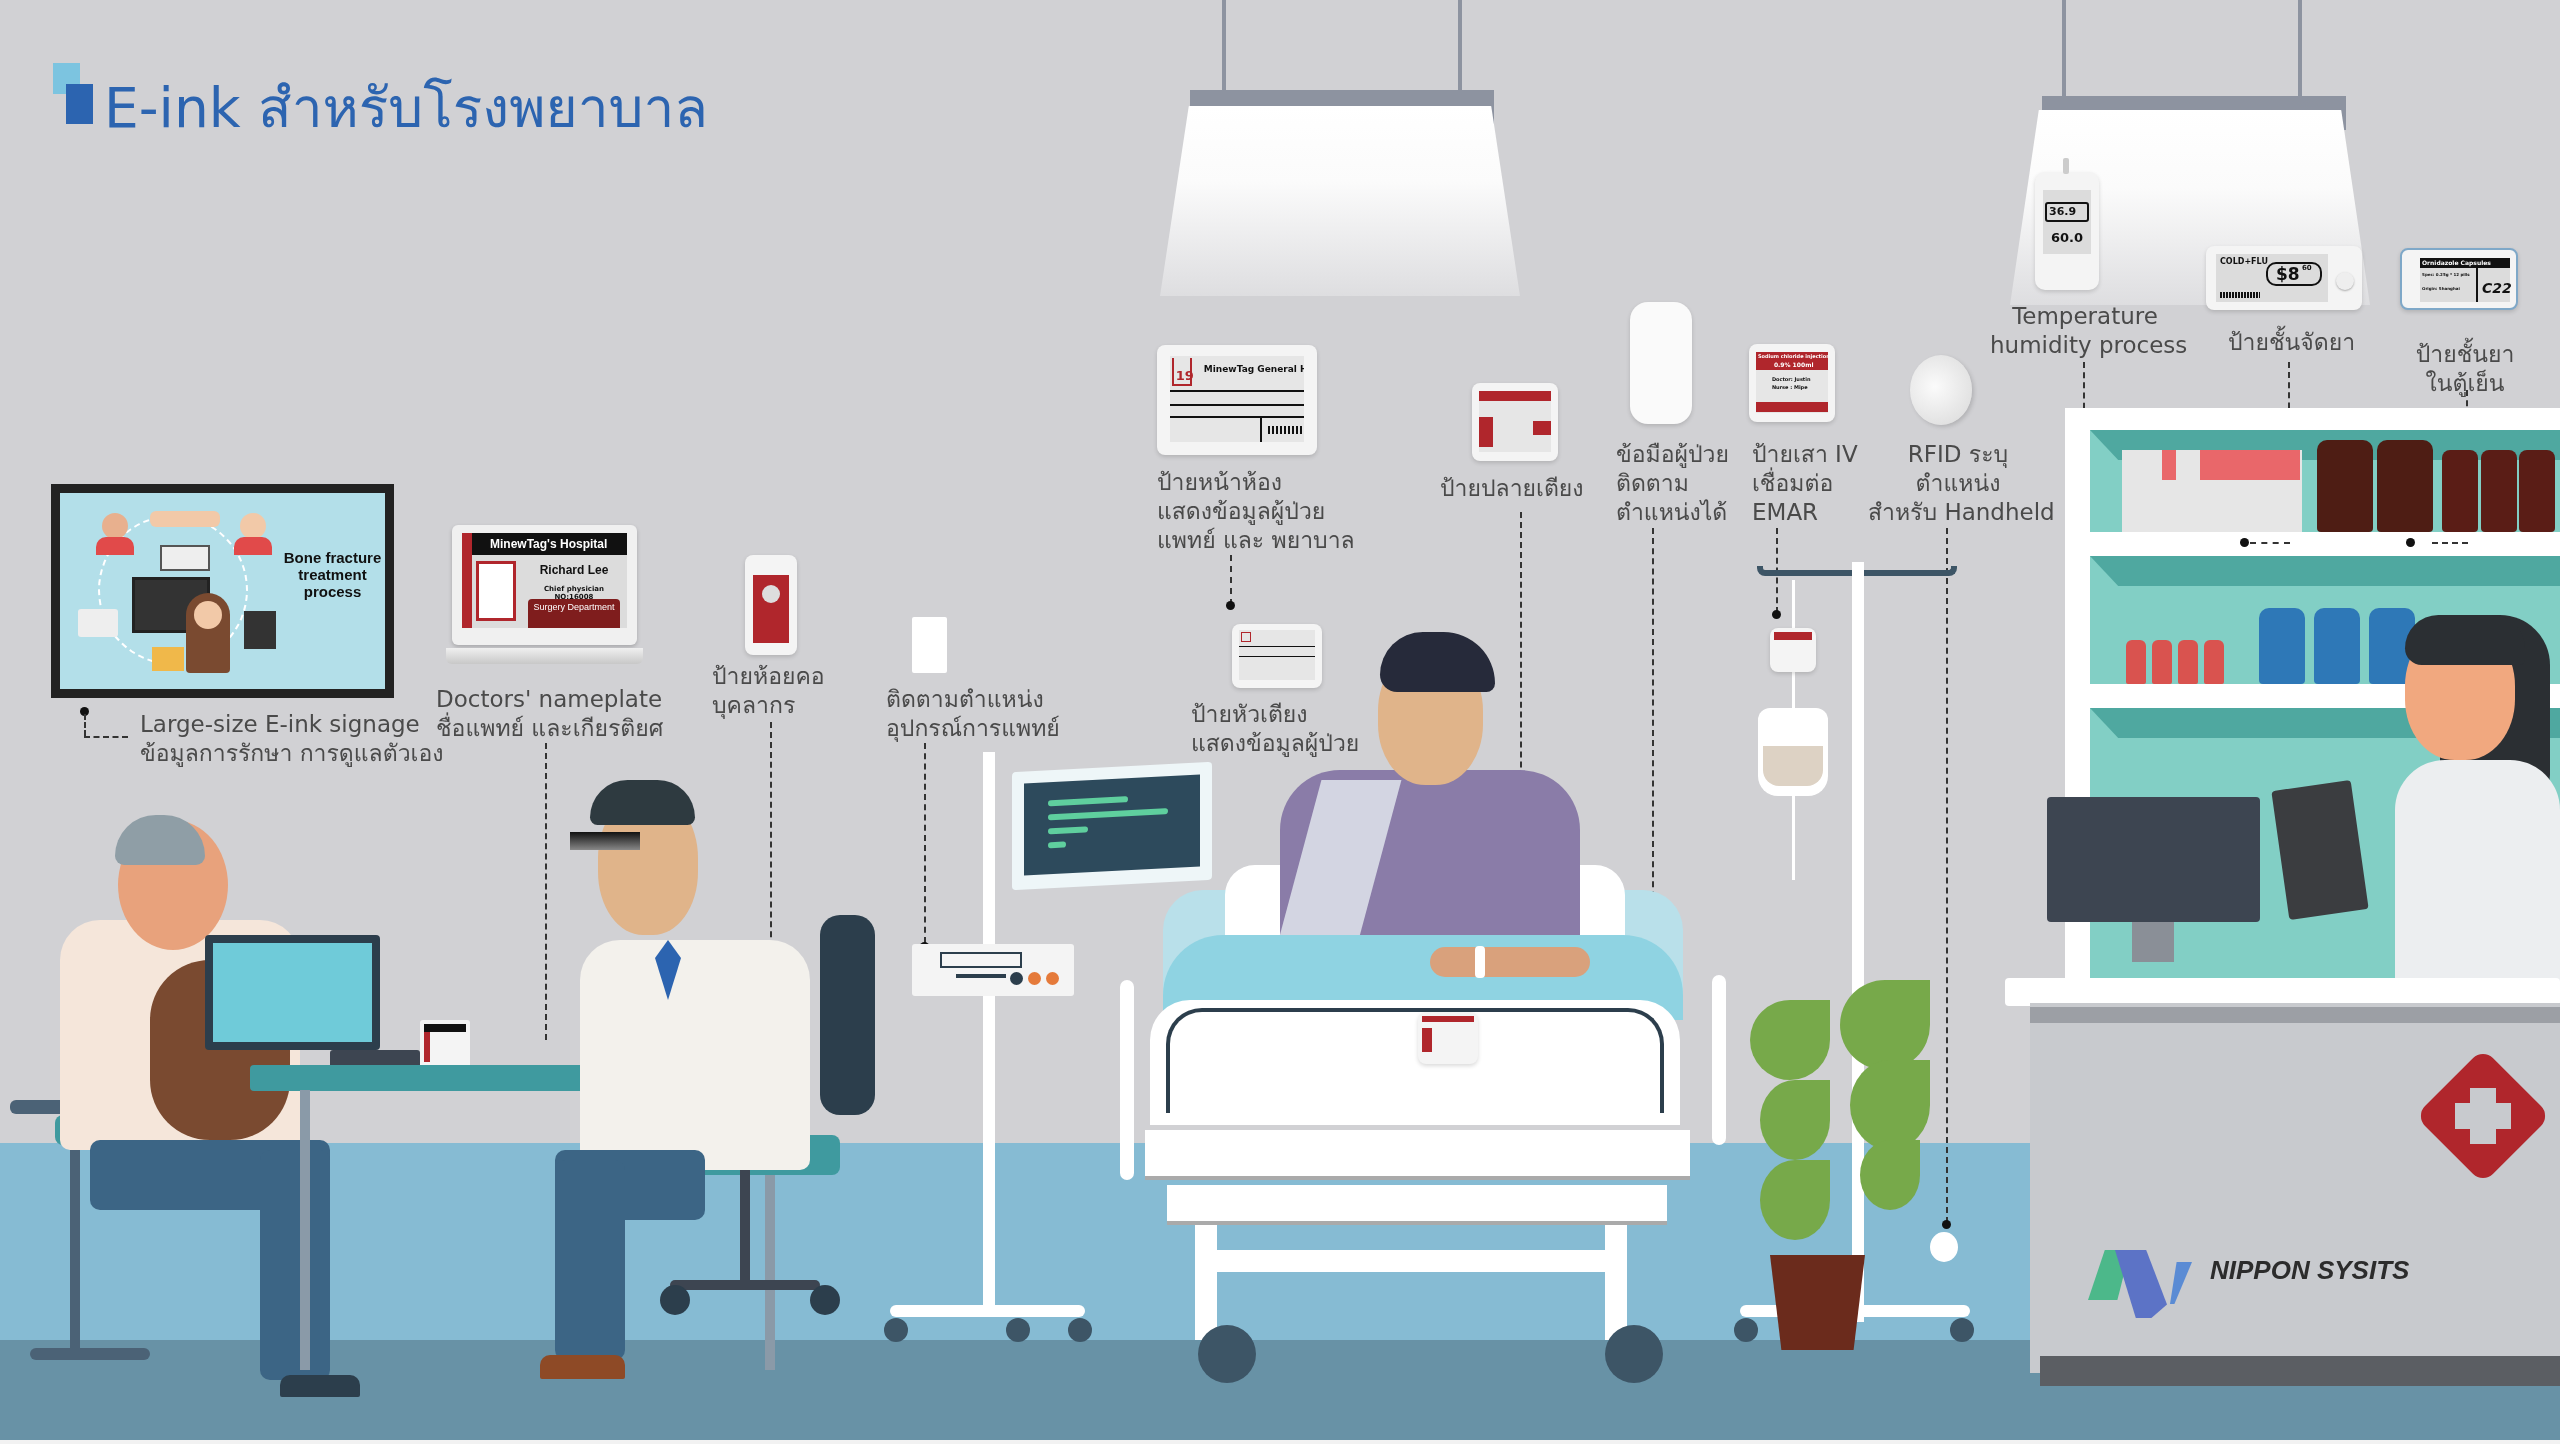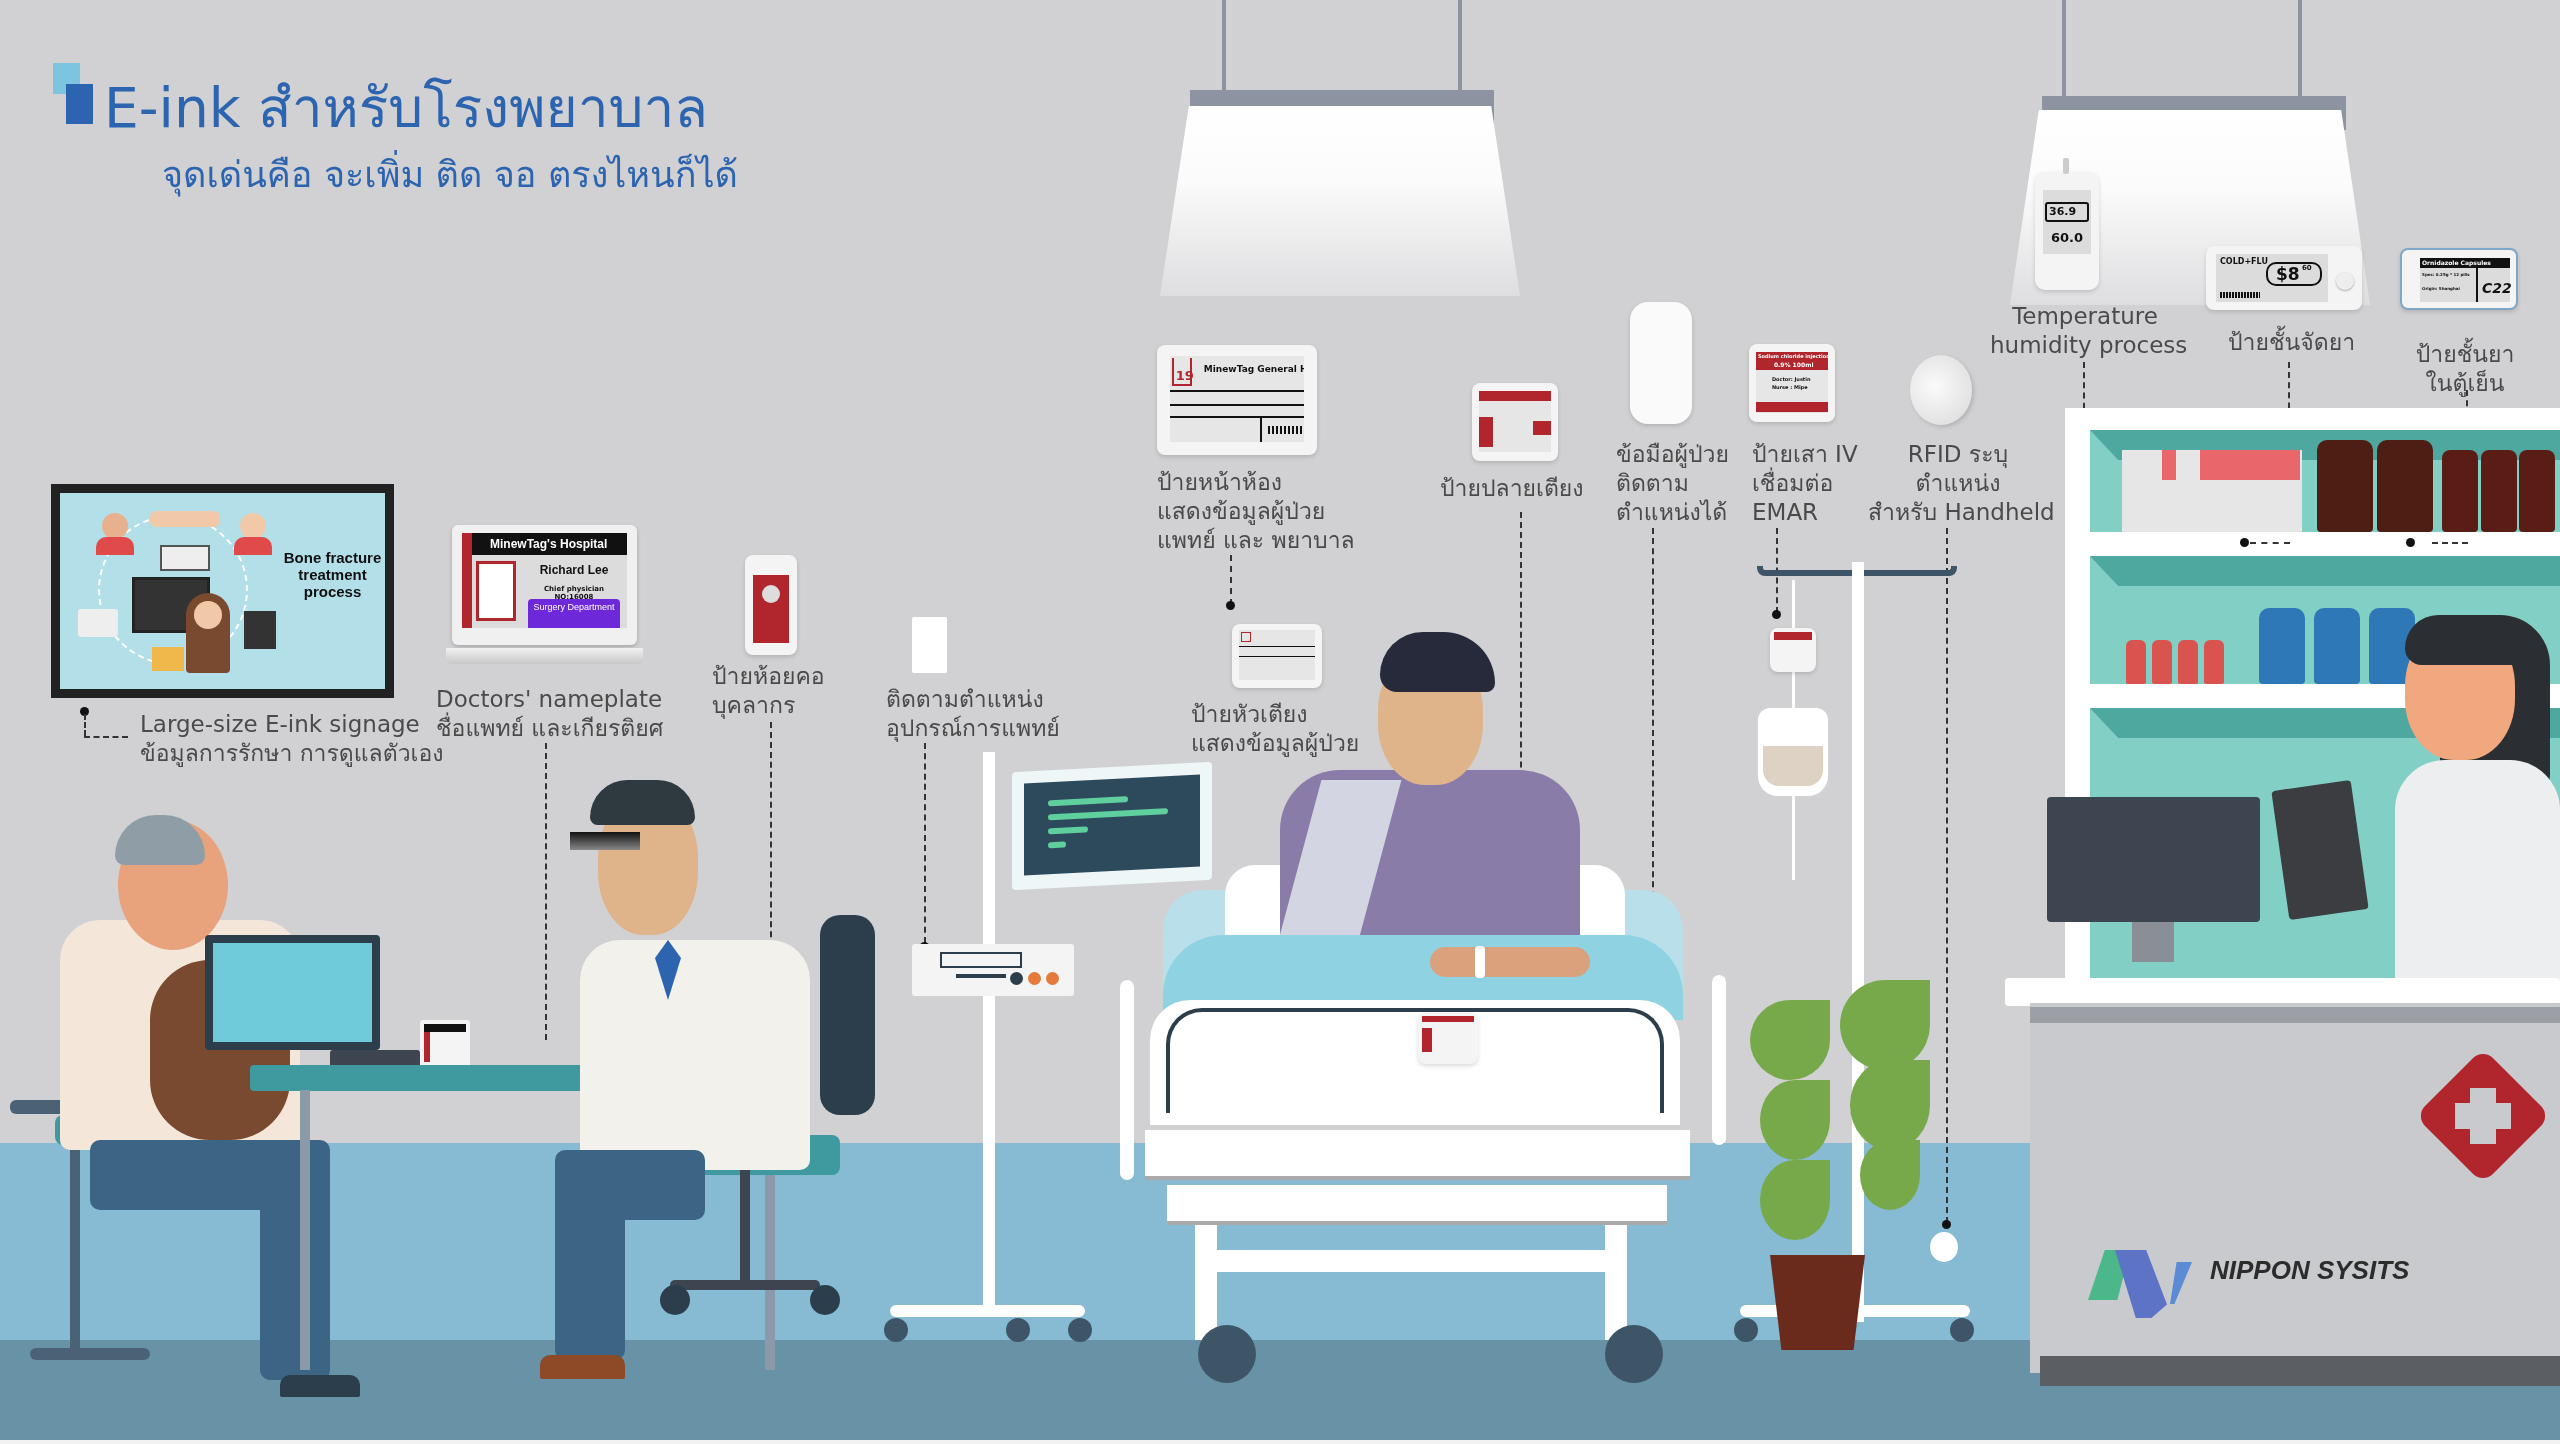--- a/index.html
+++ b/index.html
@@ -42,21 +42,21 @@
   .poster-ring { position: absolute; left: 38px; top: 22px; width: 150px; height: 150px; border-radius: 50%; border: 2px dashed #fff; }
 
   
   .nameplate { left: 452px; top: 525px; width: 185px; height: 120px; background: #f0f0f0; border-radius: 6px; box-shadow: 0 2px 4px rgba(0,0,0,.2); }
   .np-screen { position: absolute; left: 10px; top: 8px; width: 165px; height: 95px; background: #dcdcdc; overflow: hidden; }
   .np-head { position: absolute; left: 0; top: 0; width: 100%; height: 22px; background: #111; color: #fff; font-size: 12px; font-weight: bold; padding: 4px 0 0 28px; font-family: "Liberation Sans", sans-serif; }
   .np-red { position: absolute; left: 0; top: 0; width: 10px; height: 100%; background: #b0262c; }
   .np-photo { position: absolute; left: 14px; top: 28px; width: 40px; height: 60px; background: #fff; border: 3px solid #b0262c; }
   .np-name { position: absolute; left: 62px; top: 30px; width: 100px; text-align: center; font-size: 12px; font-weight: bold; color: #111; font-family: "Liberation Sans", sans-serif; }
   .np-role { position: absolute; left: 62px; top: 52px; width: 100px; text-align: center; font-size: 7px; font-weight: bold; color: #111; }
-  .np-dept { position: absolute; left: 66px; top: 66px; width: 92px; height: 32px; border-radius: 4px; background: #6d28d9; color: #fff; font-size: 9px; text-align: center; line-height: 16px; font-family: "Liberation Sans", sans-serif; }
+  .np-dept { position: absolute; left: 66px; top: 66px; width: 92px; height: 32px; border-radius: 4px; background: #7f1d1d; color: #fff; font-size: 9px; text-align: center; line-height: 16px; font-family: "Liberation Sans", sans-serif; }
   .np-base { left: 446px; top: 648px; width: 197px; height: 16px; background: linear-gradient(#f0f0f0,#c8c8c8); border-radius: 0 0 6px 6px; }
 
   
   .desk-top { left: 250px; top: 1065px; width: 560px; height: 26px; background: #3f9a9f; border-radius: 4px; }
   .desk-leg { width: 10px; background: #8a9aa8; }
   .monitor { left: 205px; top: 935px; width: 175px; height: 115px; background: #6fcbd9; border: 8px solid #2c3e4c; border-radius: 4px; }
   .chair-seat { background: #3f9a9f; border-radius: 8px; }
   .person-body { border-radius: 40px 40px 10px 10px; }
   .head { border-radius: 50%; }
   .leg { background: #3c6585; border-radius: 10px; }
@@ -107,21 +107,20 @@
   <div class="abs rod" style="left:2062px;top:0;height:98px;"></div>
   <div class="abs rod" style="left:2298px;top:0;height:98px;"></div>
   <div class="abs lamp-bar" style="left:2042px;top:96px;width:304px;"></div>
   <div class="abs lamp-beam" style="left:2010px;top:110px;width:360px;height:195px;"></div>
 </div>
 
 <div class="abs logo-sq1"></div>
 <div class="abs logo-sq2"></div>
 <div class="abs title">E-ink สำหรับโรงพยาบาล</div>
 <div class="abs subtitle">
-  <div>จุดเด่นคือ จะเพิ่ม ติด จอ ตรงไหนก็ได้</div>
 </div>
 
 <div class="abs poster">
   <div class="poster-inner">
     <div class="poster-ring"></div>
     <div class="abs" style="left:42px;top:20px;width:26px;height:26px;border-radius:50%;background:#e8b08e;"></div>
     <div class="abs" style="left:36px;top:44px;width:38px;height:18px;border-radius:10px 10px 0 0;background:#e14a4a;"></div>
     <div class="abs" style="left:90px;top:18px;width:70px;height:16px;border-radius:6px;background:#f2c9a8;"></div>
     <div class="abs" style="left:180px;top:20px;width:26px;height:26px;border-radius:50%;background:#f2c9a8;"></div>
     <div class="abs" style="left:174px;top:44px;width:38px;height:18px;border-radius:10px 10px 0 0;background:#e14a4a;"></div>

